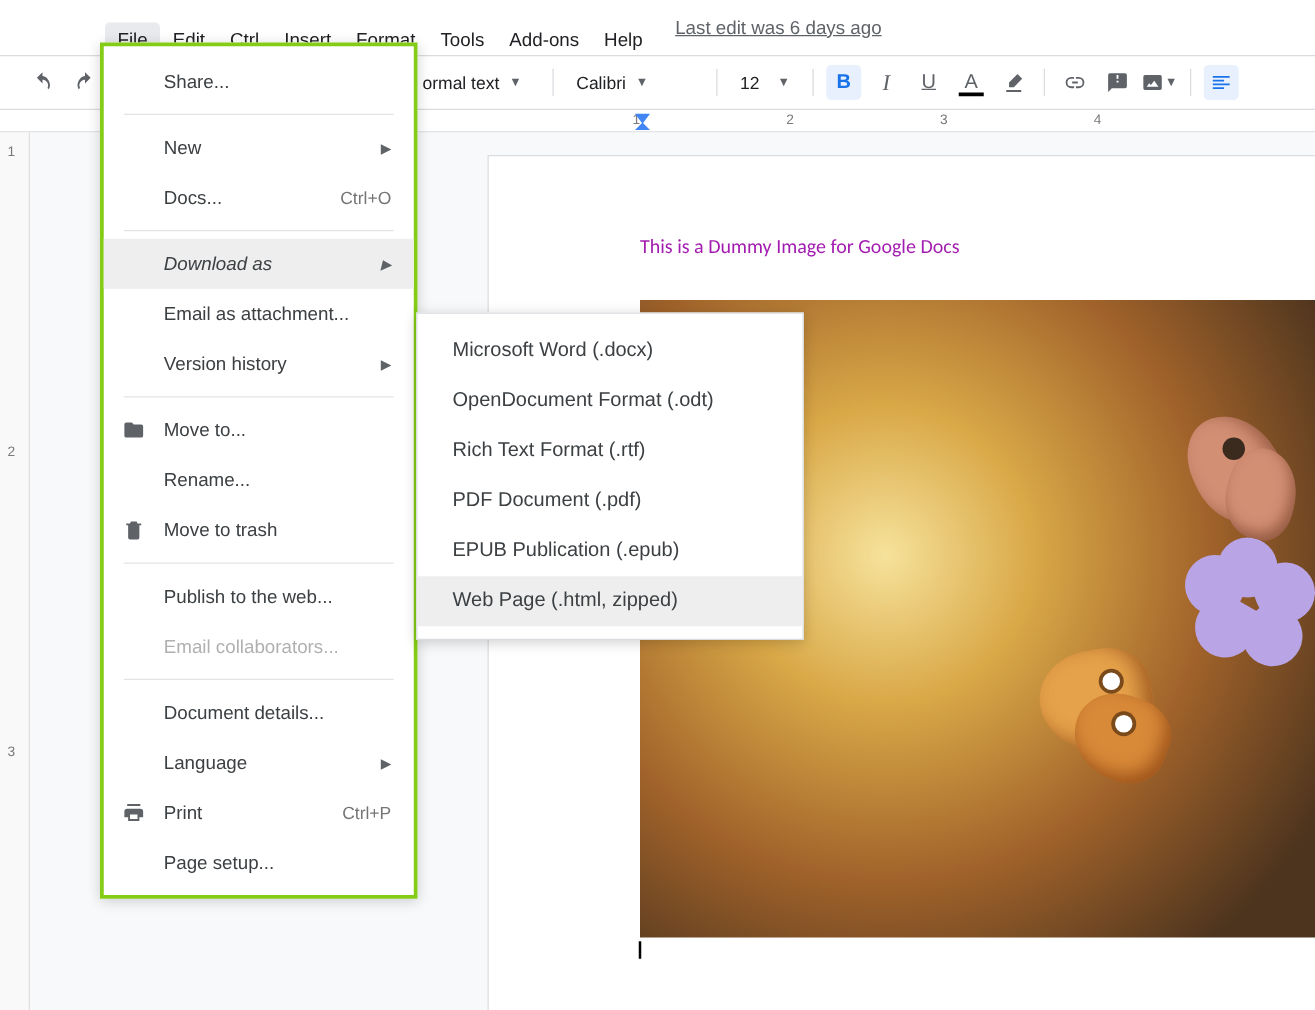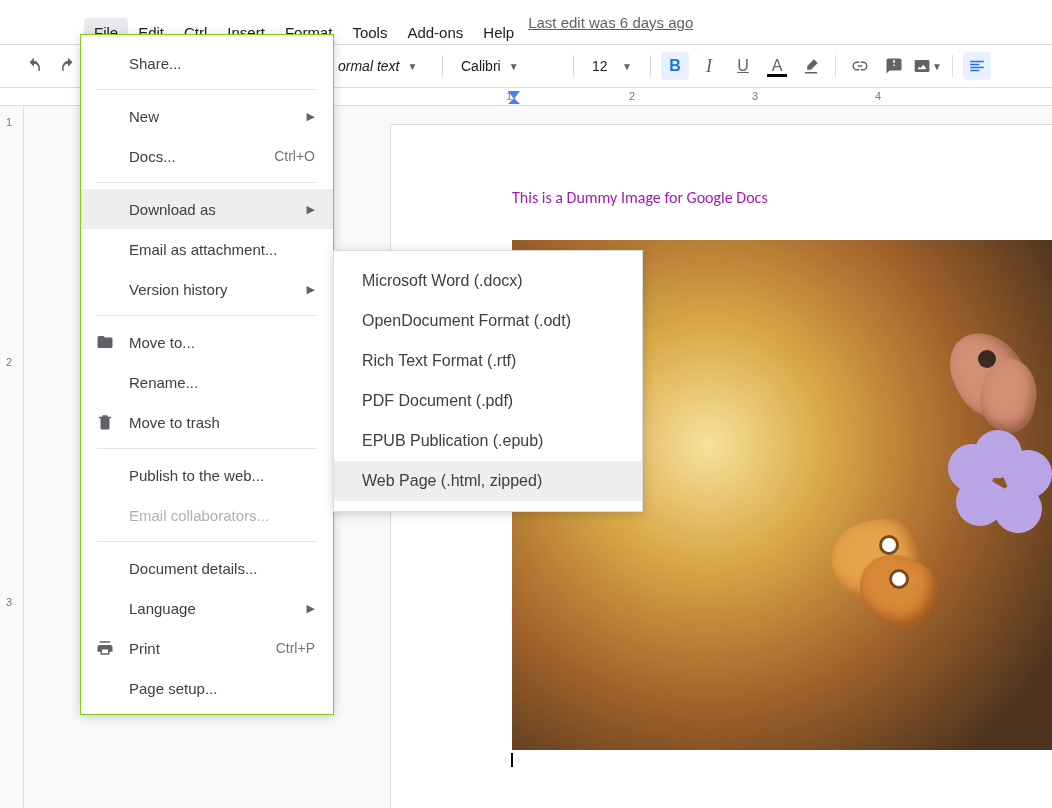--- a/index.html
+++ b/index.html
@@ -50,21 +50,21 @@
   .menu-item {
     padding: 6px 10px;
     font-size: 15px;
     color: #202124;
     cursor: pointer;
     border-radius: 4px;
     margin-top: 20px;
   }
   .menu-item.active { background: #e8eaed; }
   .last-edit {
-    margin-left: 4px;
+    margin-left: 16px;
     color: #5f6368;
     font-size: 15px;
     text-decoration: underline;
     cursor: pointer;
   }
 
   
   .toolbar {
     position: absolute;
     top: 44px;
@@ -97,21 +97,20 @@
   }
   .style-select {
     display: flex;
     align-items: center;
     gap: 8px;
     padding: 0 8px;
     color: #202124;
     cursor: pointer;
     font-size: 14px;
     min-width: 102px;
-    font-style: italic;
   }
   .font-select {
     display: flex;
     align-items: center;
     gap: 8px;
     padding: 0 8px;
     color: #202124;
     cursor: pointer;
     font-size: 14px;
     min-width: 110px;
@@ -305,36 +304,36 @@
     background:#000;
   }
 
   
   .dropdown {
     position:absolute;
     left:80px;
     top:34px;
     width:254px;
     background:#fff;
-    border:1px solid #84cc16;
+    border:3px solid #84cc16;
     box-shadow:0 2px 10px rgba(0,0,0,0.18);
     padding:8px 0 6px 0;
     z-index:100;
   }
   .dd-item {
     display:flex;
     align-items:center;
     height:40px;
     padding:0 18px 0 48px;
     font-size:15px;
     color:#3c4043;
     cursor:pointer;
     position:relative;
   }
-  .dd-item.highlight { background:#eeeeee; }
+  .dd-item.highlight { background:#eeeeee;font-style:italic; }
   .dd-item.disabled { color:#b0b0b0; cursor:default; }
   .dd-sep {
     height:1px;
     background:#e4e4e4;
     margin:6px 16px;
   }
   .dd-shortcut {
     margin-left:auto;
     color:#757575;
     font-size:14px;

